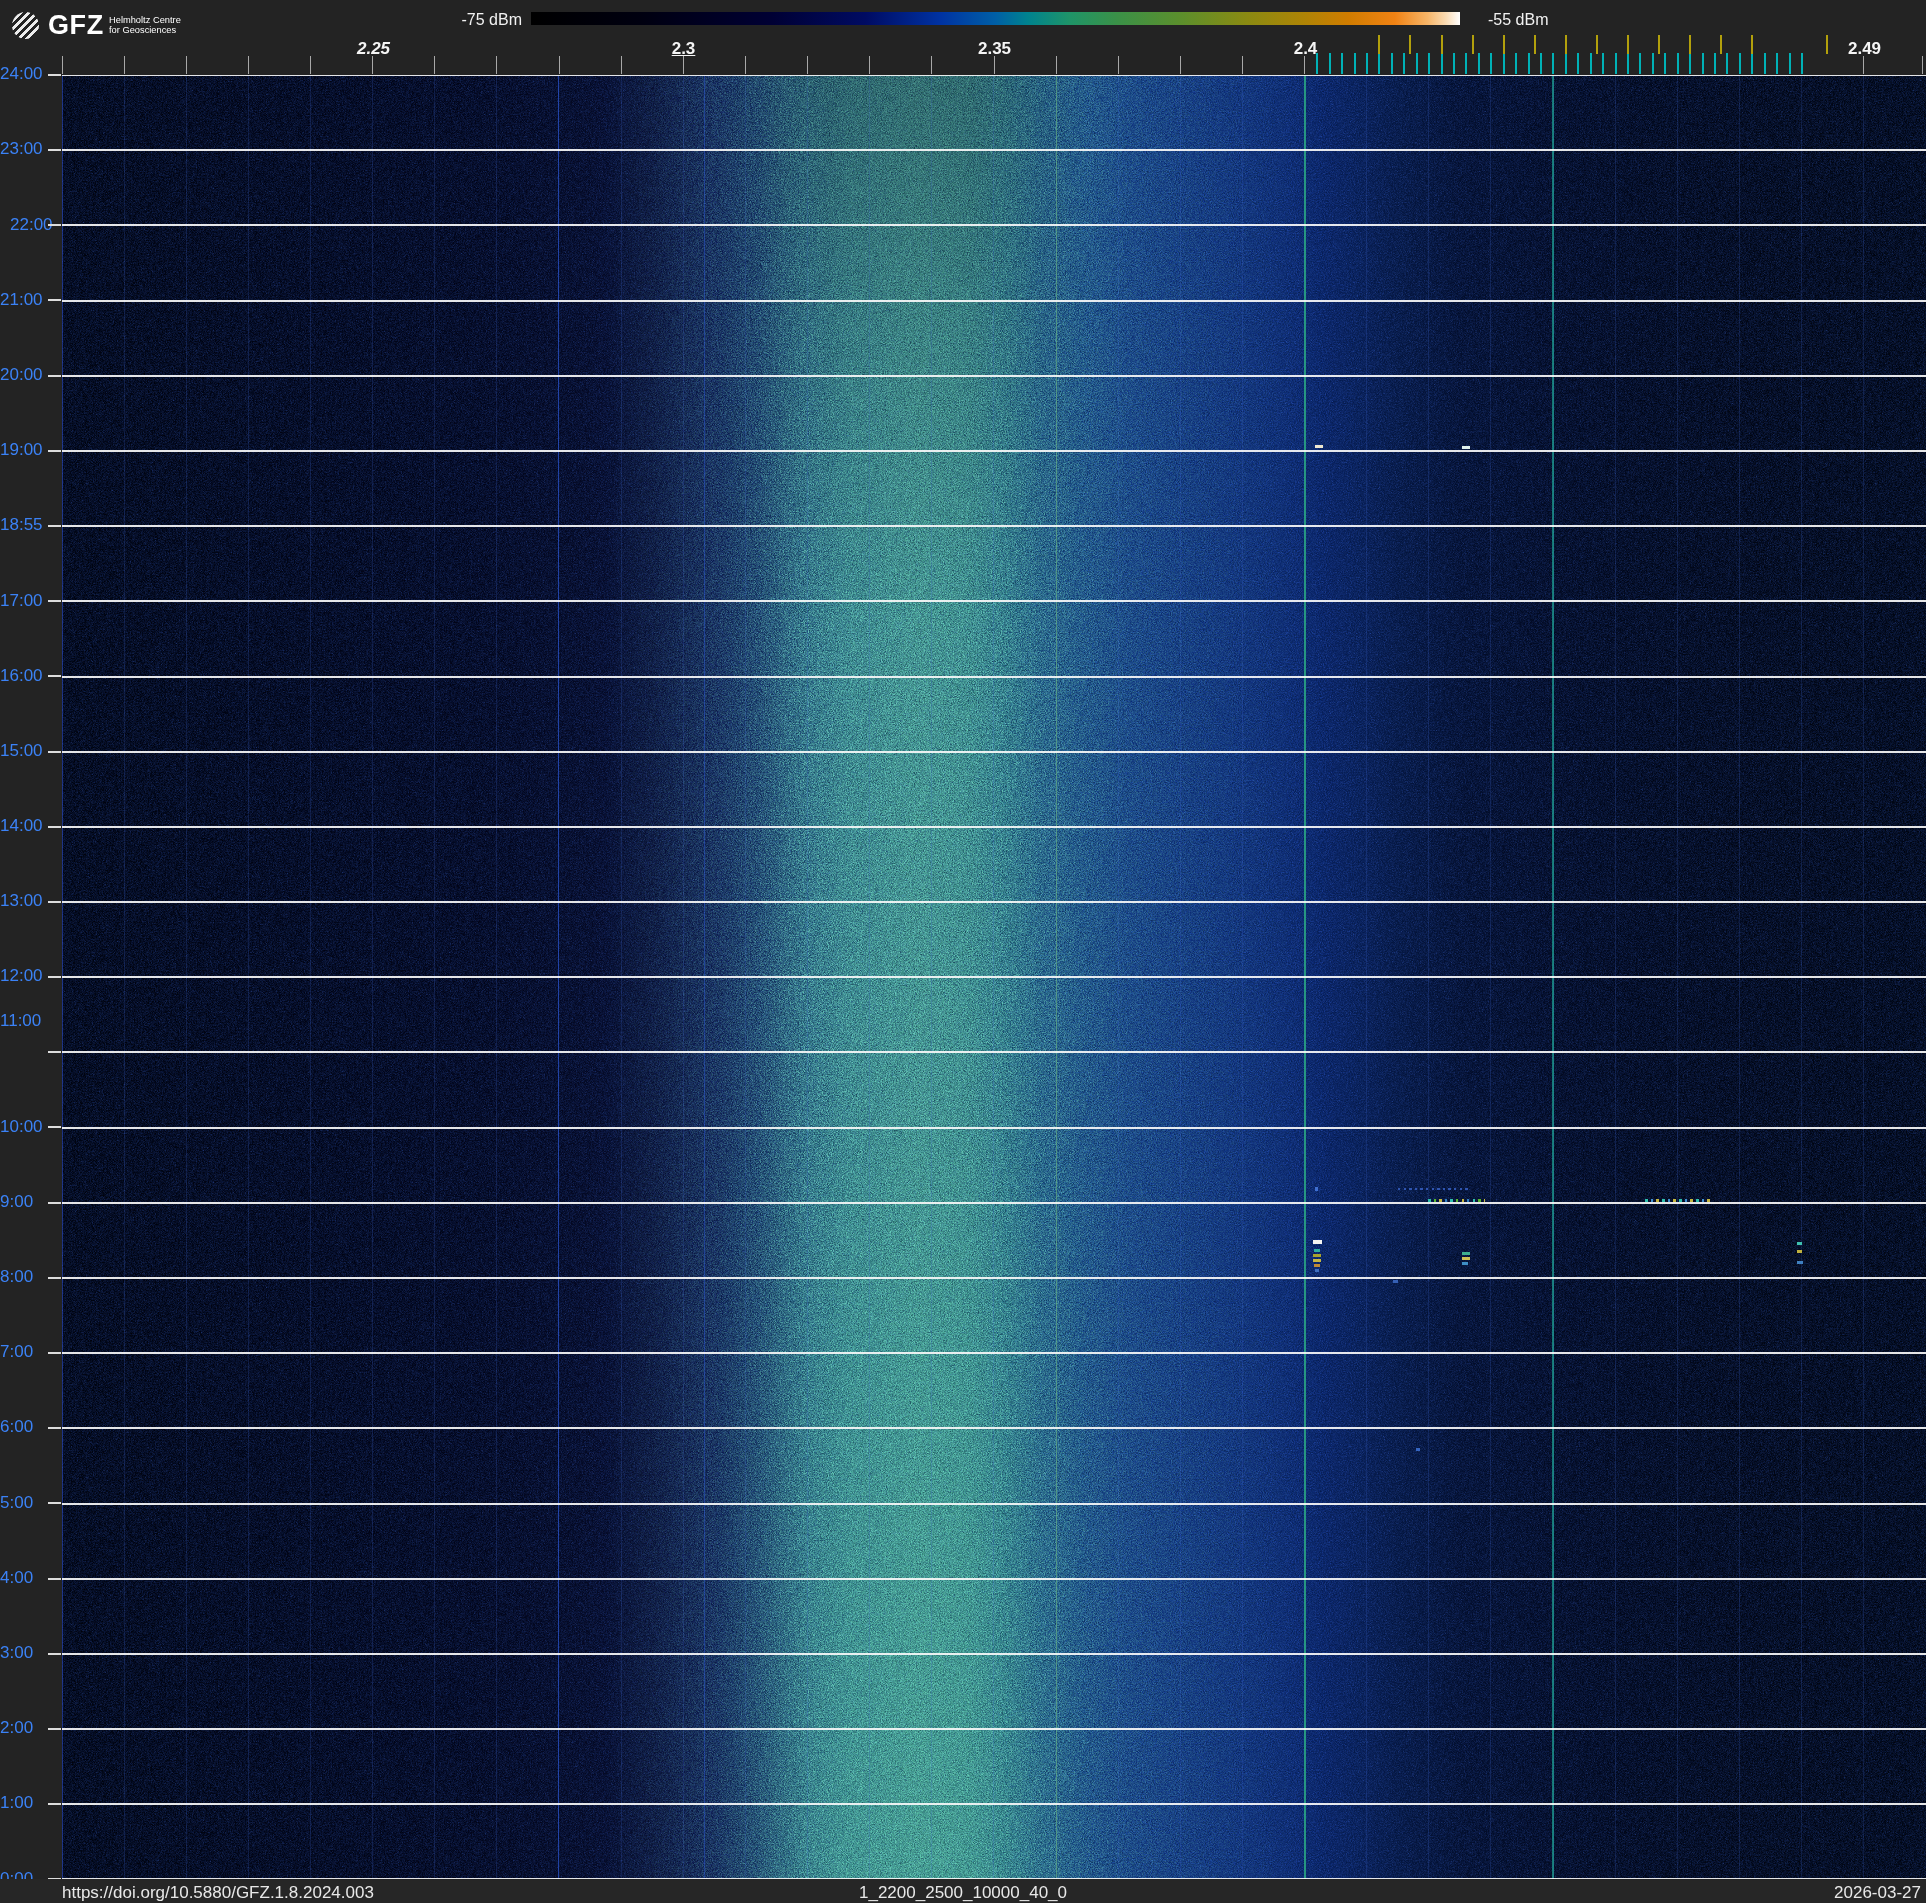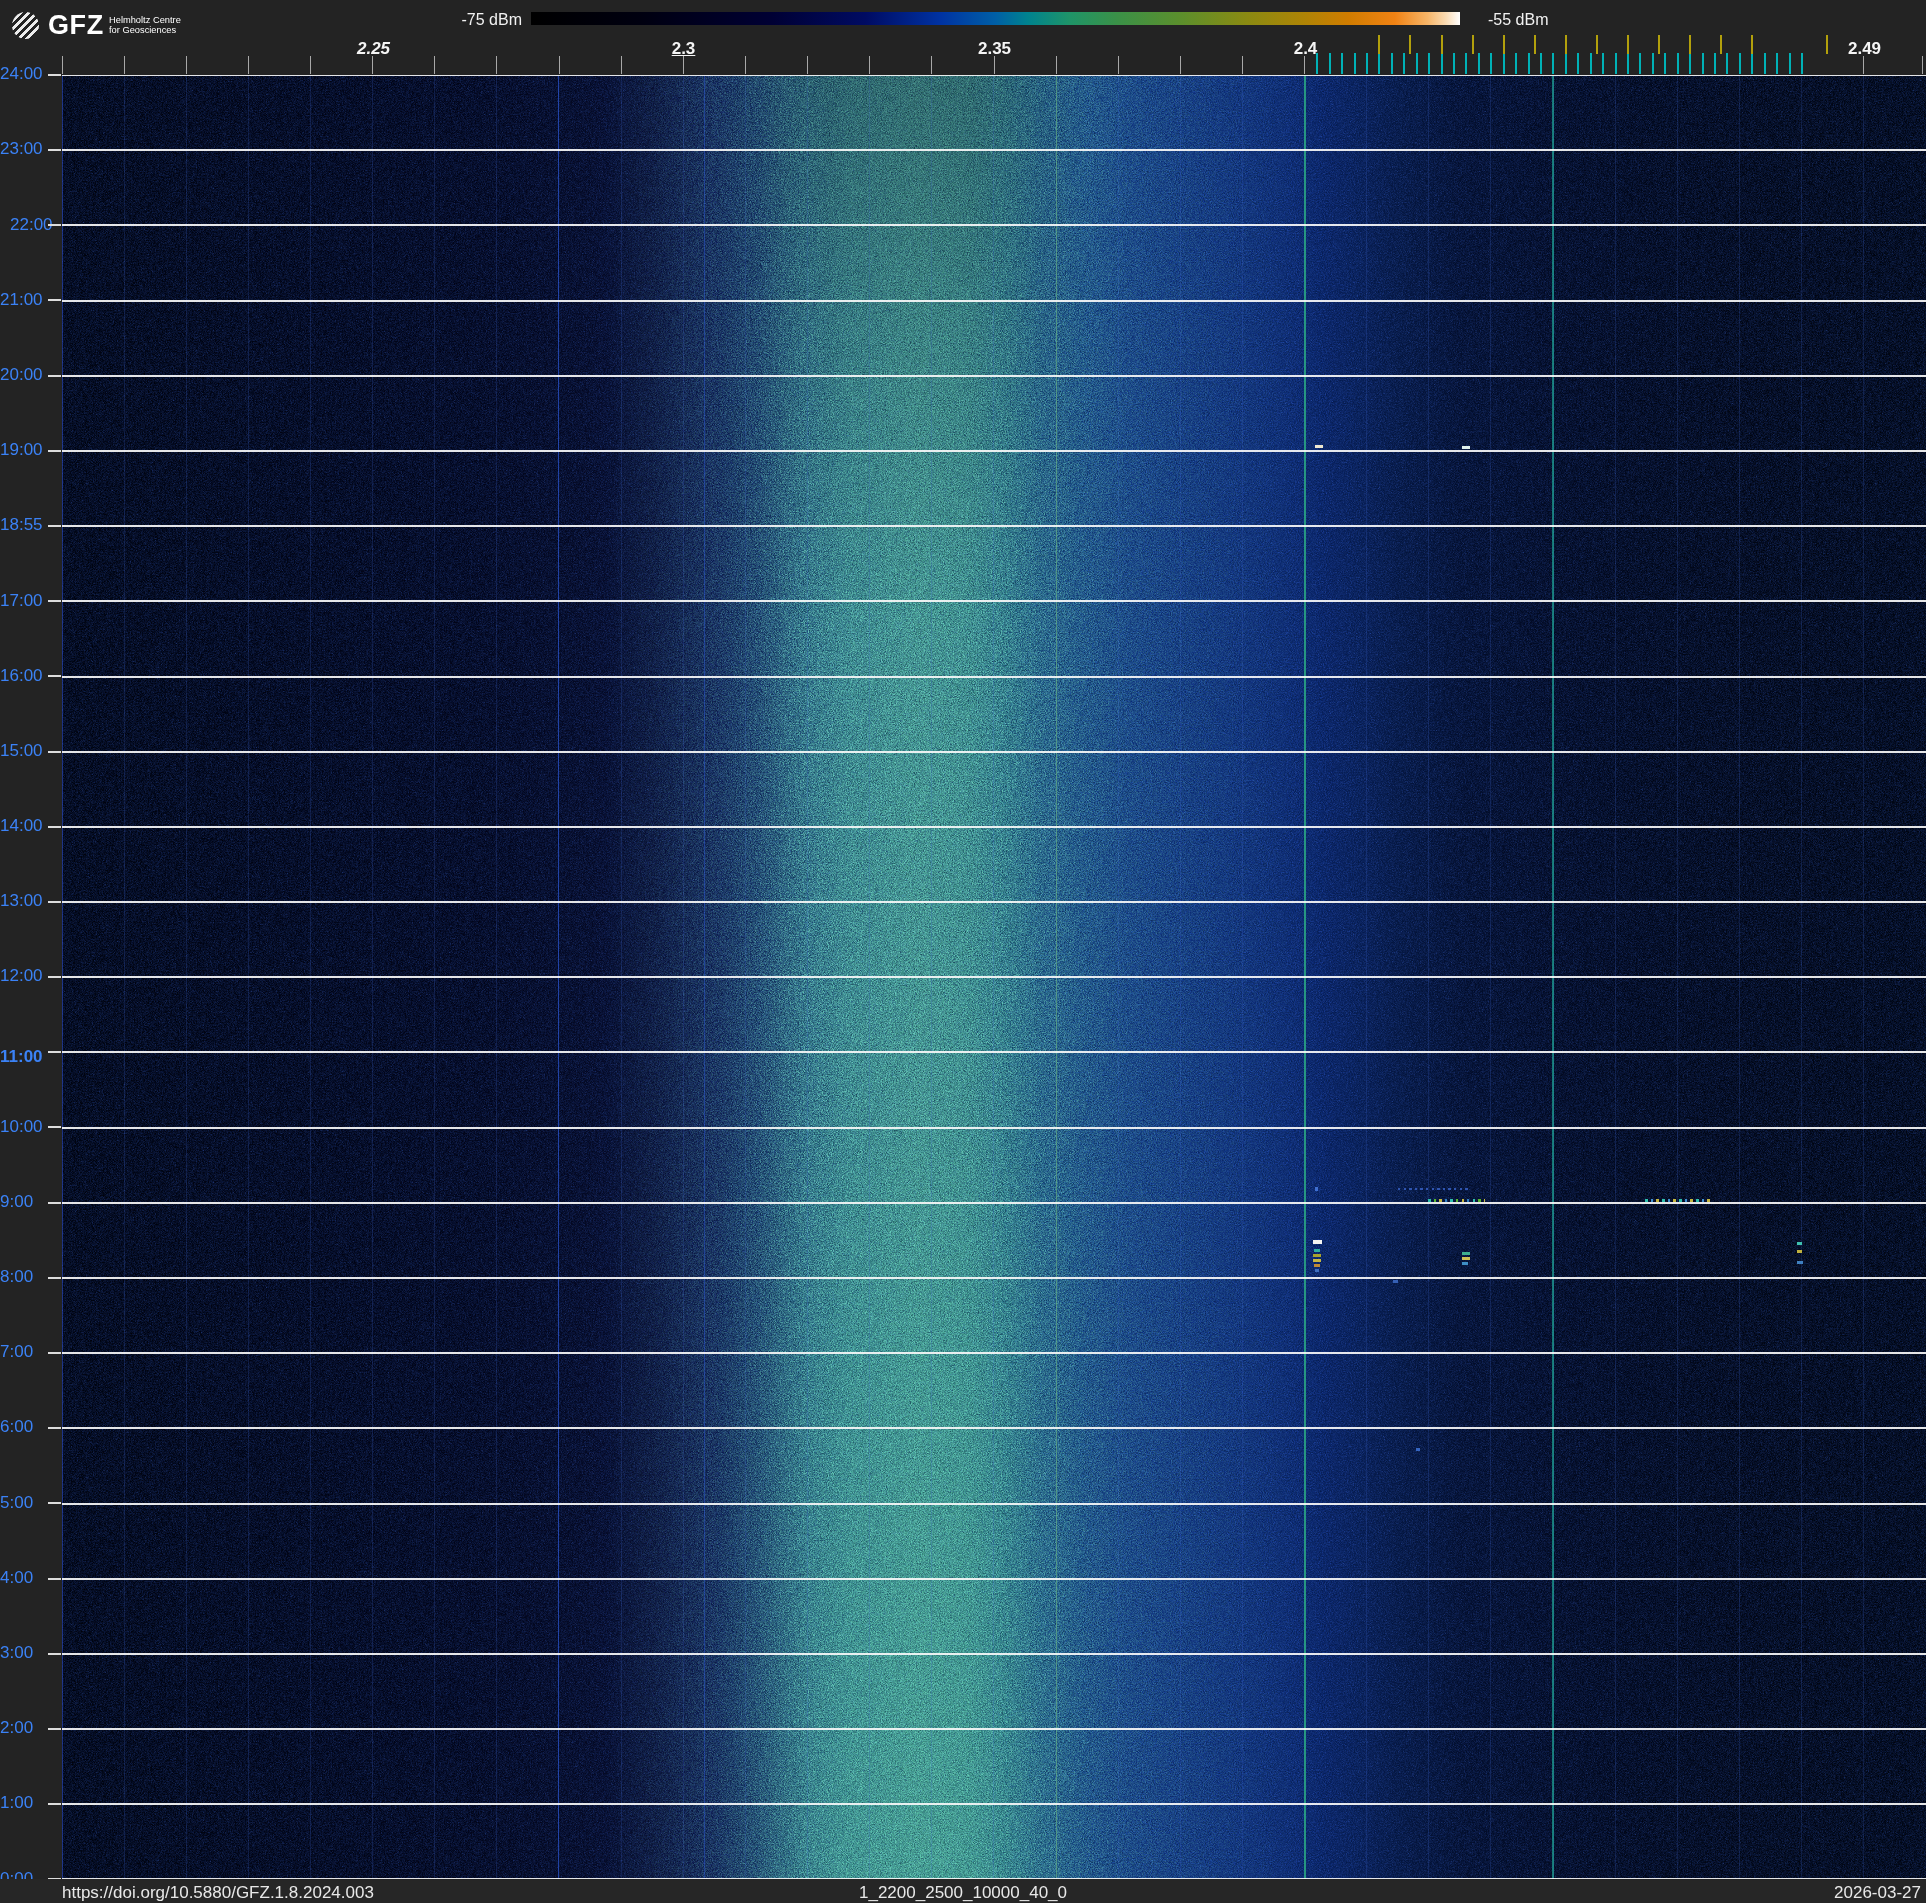--- a/index.html
+++ b/index.html
@@ -160,21 +160,21 @@
     <div class="time-label" style="top: 667px;">16:00</div>
     <div class="time-tick" style="top: 675px;"></div>
     <div class="time-label" style="top: 742px;">15:00</div>
     <div class="time-tick" style="top: 751px;"></div>
     <div class="time-label" style="top: 817px;">14:00</div>
     <div class="time-tick" style="top: 826px;"></div>
     <div class="time-label" style="top: 892px;">13:00</div>
     <div class="time-tick" style="top: 901px;"></div>
     <div class="time-label" style="top: 967px;">12:00</div>
     <div class="time-tick" style="top: 976px;"></div>
-    <div class="time-label" style="top: 1048px; font-weight: bold;">11:00</div>
+    <div class="time-label" style="top: 1012px;">11:00</div>
     <div class="time-tick" style="top: 1051px;"></div>
     <div class="time-label" style="top: 1118px;">10:00</div>
     <div class="time-tick" style="top: 1126px;"></div>
     <div class="time-label" style="top: 1193px;">9:00</div>
     <div class="time-tick" style="top: 1202px;"></div>
     <div class="time-label" style="top: 1268px;">8:00</div>
     <div class="time-tick" style="top: 1277px;"></div>
     <div class="time-label" style="top: 1343px;">7:00</div>
     <div class="time-tick" style="top: 1352px;"></div>
     <div class="time-label" style="top: 1418px;">6:00</div>

